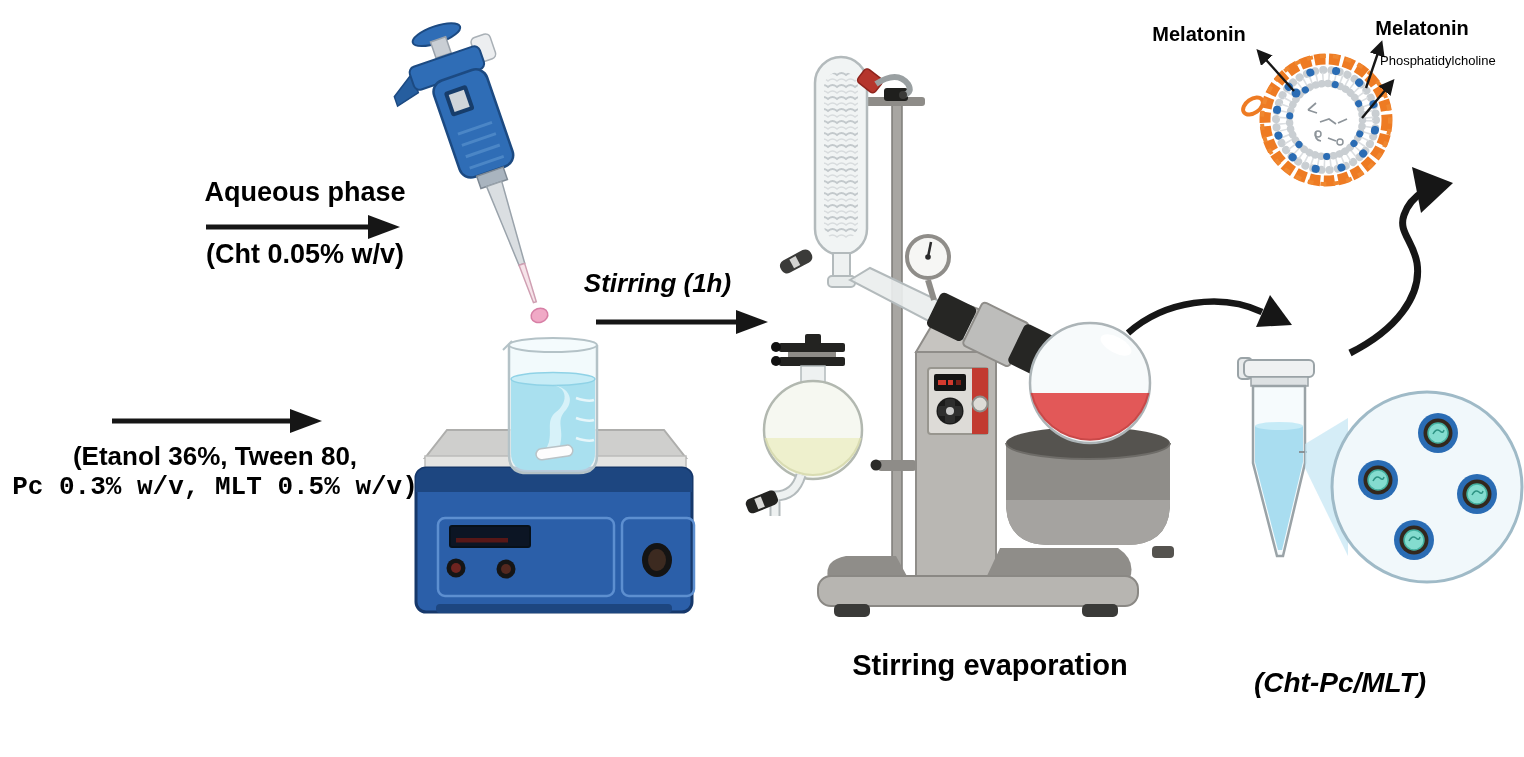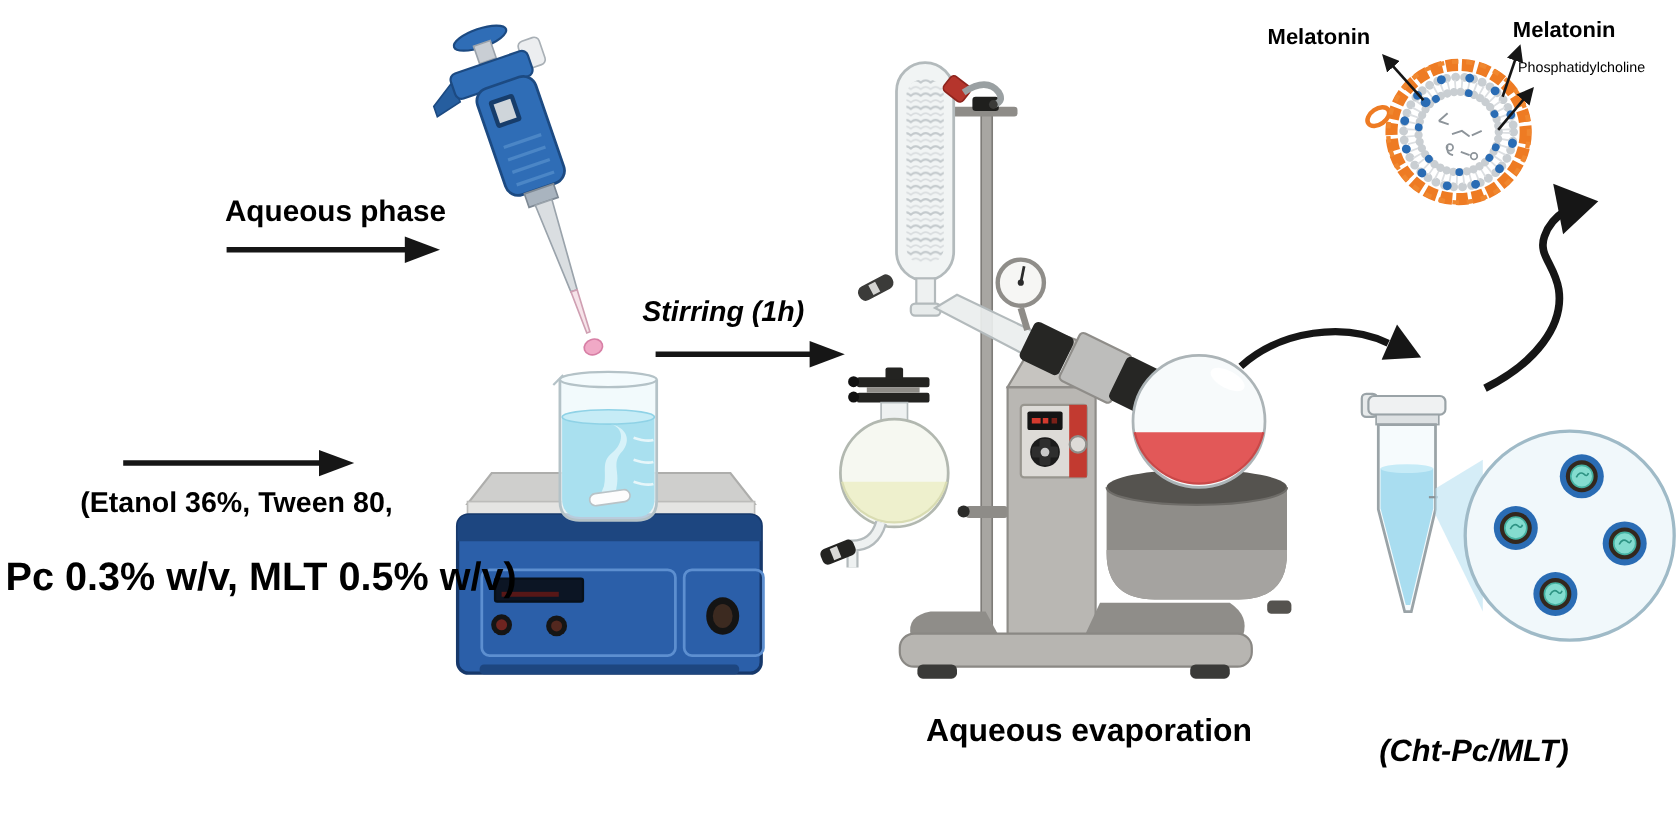--- a/index.html
+++ b/index.html
@@ -220,27 +220,28 @@
       <polygon points="1292,325 1270,295 1256,327" stroke="none"></polygon>
     </g>
     <g>
       <path d="M1350,353 C1396,330 1422,296 1417,263 C1413,240 1398,232 1404,215 C1408,203 1416,196 1424,191" fill="none" stroke-width="7"></path>
       <polygon points="1412,167 1453,183 1421,213" stroke="none"></polygon>
     </g>
   </g>
 </svg>
 
 <div class="lbl" style="left:155px;top:176px;width:300px;font-size:27px;">Aqueous phase</div>
+<div class="lbl" style="left:150px;top:238px;width:310px;font-size:27px;">(Cht 0.05% w/v)</div>
 
 <div class="lbl" style="left:5px;top:441px;width:420px;font-size:26px;">(Etanol 36%, Tween 80,</div>
-<div class="lbl" style="left:5px;top:502px;width:420px;font-size:36px;">Pc 0.3% w/v, MLT 0.5% w/v)</div>
+<div class="lbl" style="left:5px;top:472px;width:420px;font-size:26px;font-family:Liberation Mono, monospace;">Pc 0.3% w/v, MLT 0.5% w/v)</div>
 
 <div class="lbl" style="left:540px;top:268px;width:235px;font-size:26px;font-style:italic;">Stirring (1h)</div>
 
-<div class="lbl" style="left:800px;top:648px;width:380px;font-size:29px;">Aqueous evaporation</div>
+<div class="lbl" style="left:800px;top:648px;width:380px;font-size:29px;">Stirring evaporation</div>
 
 <div class="lbl" style="left:1215px;top:666px;width:250px;font-size:28px;font-style:italic;">(Cht-Pc/MLT)</div>
 
 <div class="lbl" style="left:1138px;top:22px;width:122px;font-size:20px;">Melatonin</div>
 <div class="lbl" style="left:1362px;top:16px;width:120px;font-size:20px;">Melatonin</div>
 <div class="lbl" style="left:1380px;top:53px;width:146px;font-size:13px;font-weight:normal;text-align:left;">Phosphatidylcholine</div>
 
 </div>
 
 </body></html>

